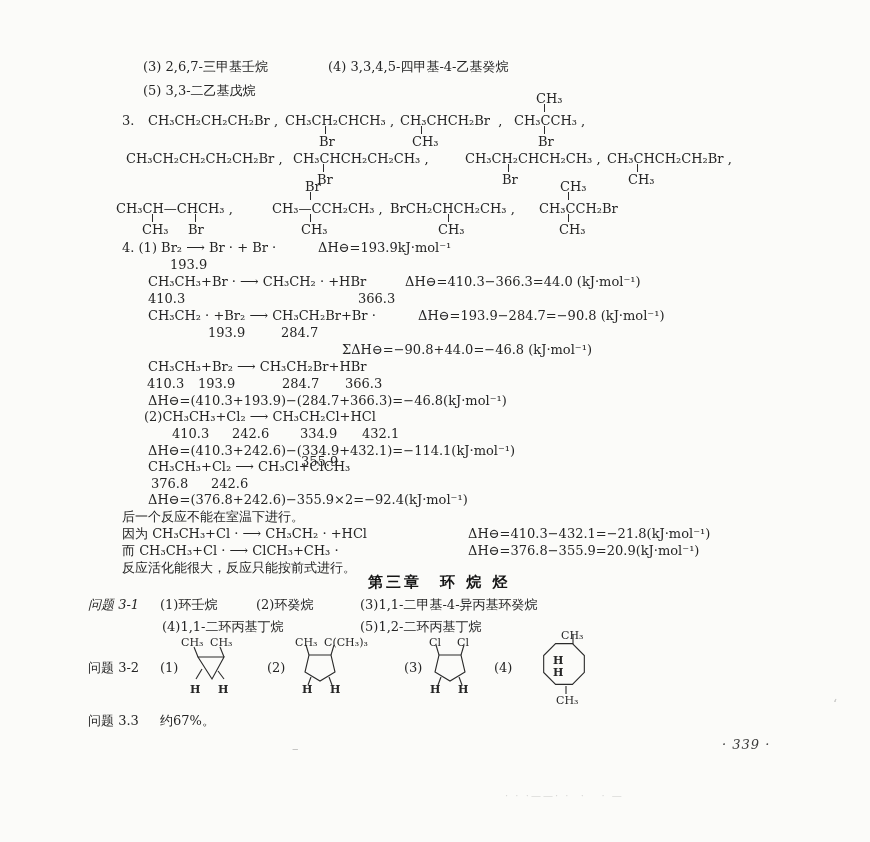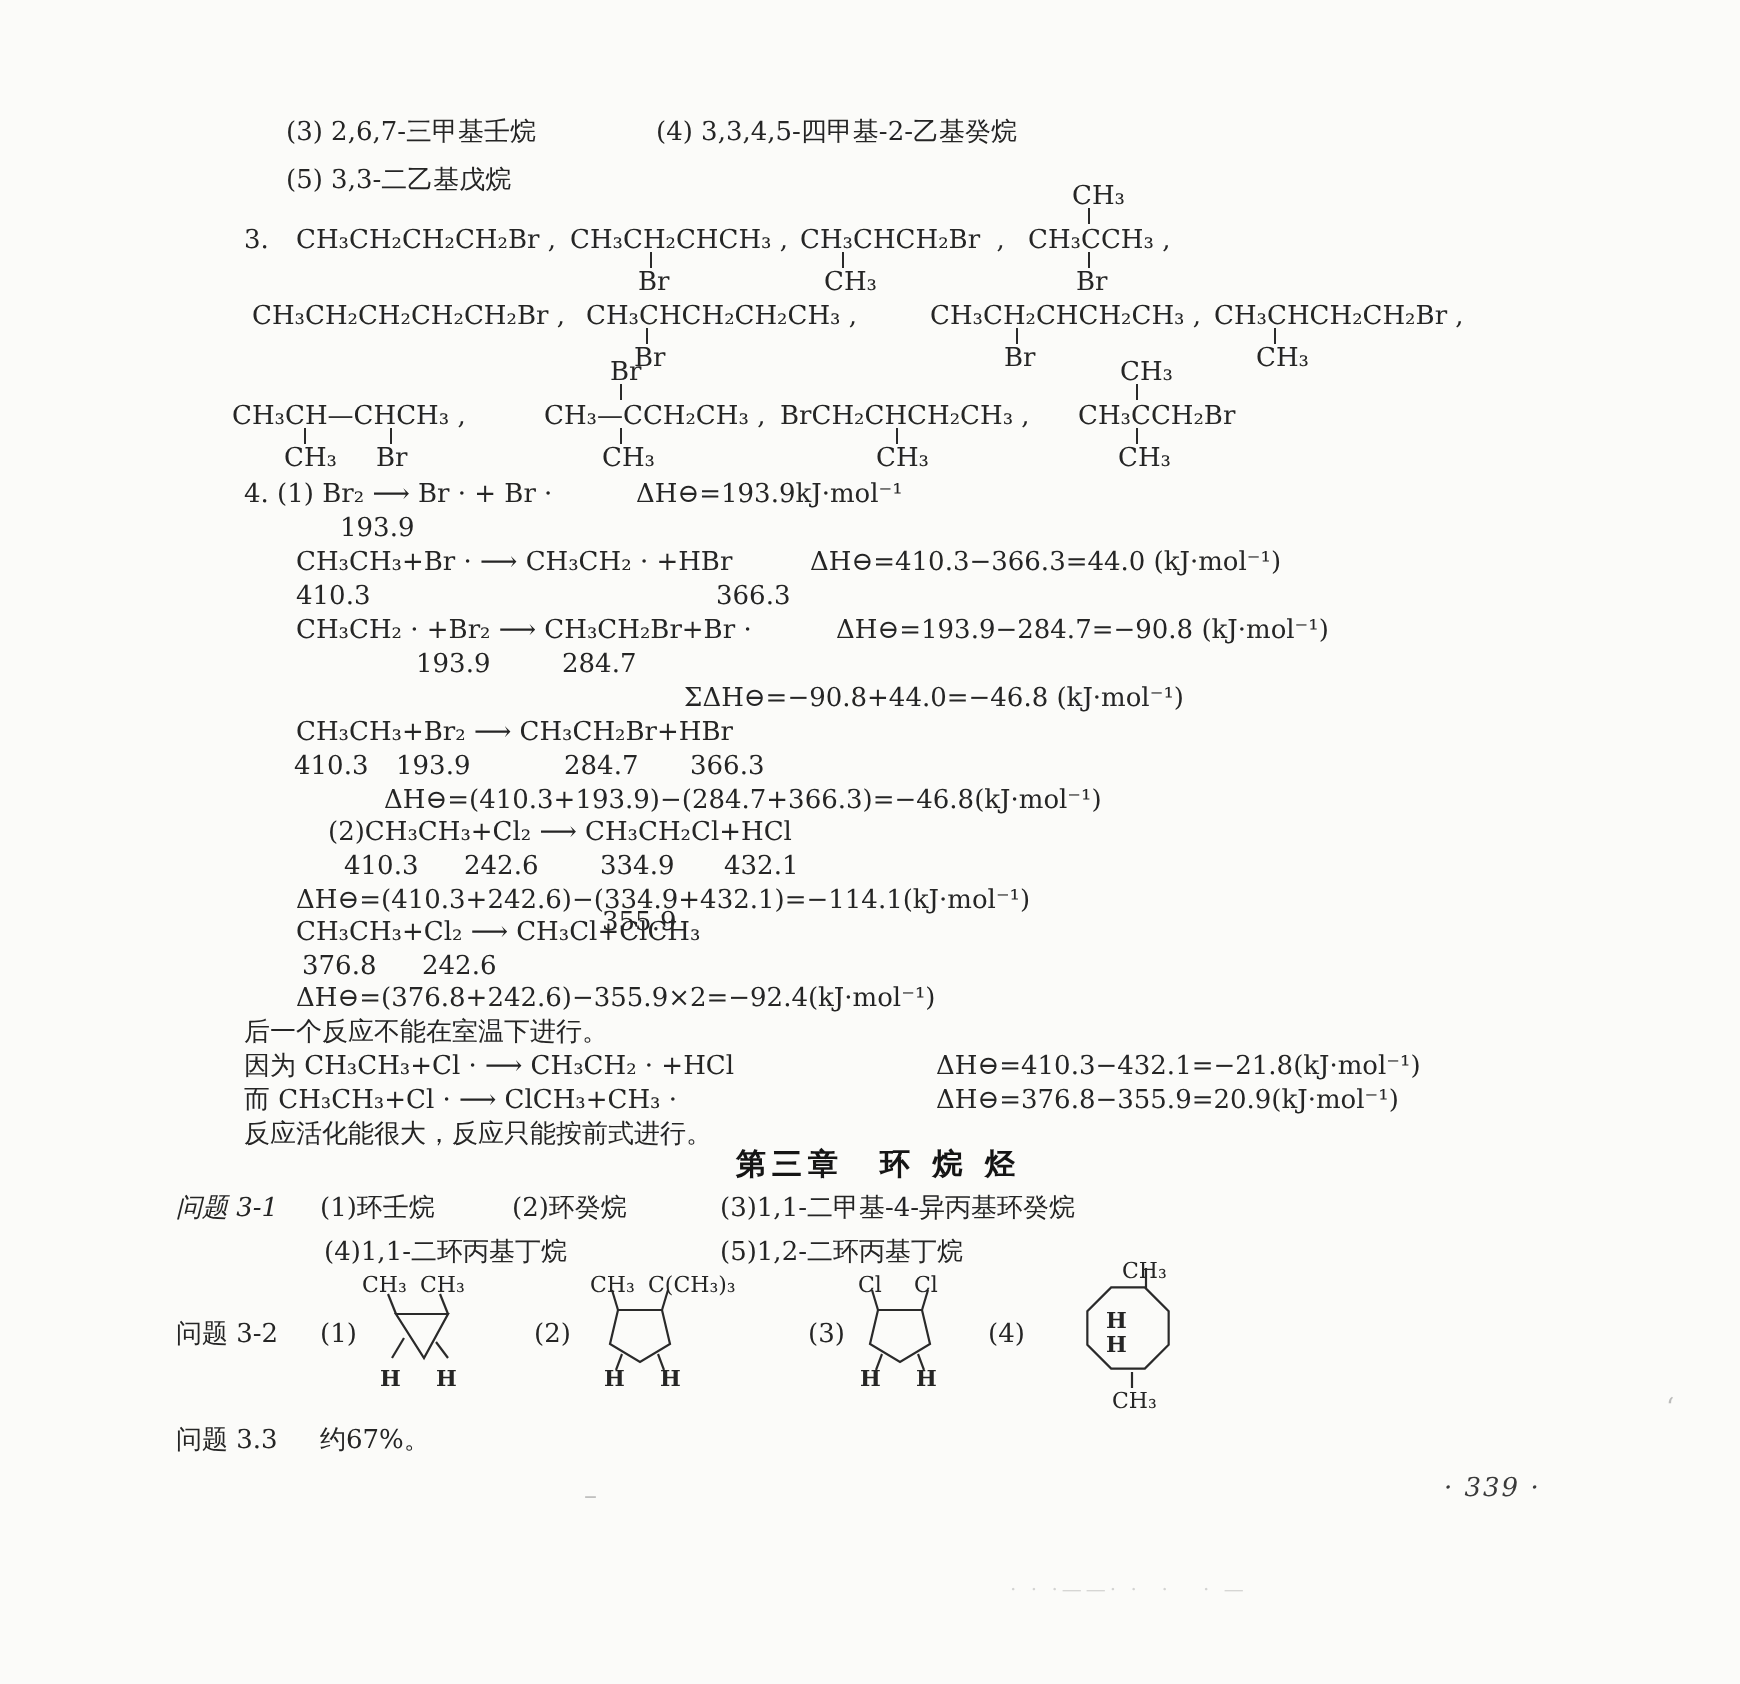--- a/index.html
+++ b/index.html
@@ -44,21 +44,21 @@
         <line x1="459" y1="677" x2="462" y2="685"></line>
       </g>
       <g>
         <polygon points="584.3253497152483,672.419035512032 572.419035512032,684.3253497152483 555.580964487968,684.3253497152483 543.6746502847517,672.419035512032 543.6746502847517,655.580964487968 555.580964487968,643.6746502847517 572.419035512032,643.6746502847517 584.3253497152483,655.580964487968"></polygon>
         <line x1="573" y1="644" x2="573" y2="634"></line>
         <line x1="566" y1="686" x2="566" y2="694"></line>
       </g>
     </svg>
   <div id="text-layer">
       <div class="txt" style="left: 143px; top: 60px;">(3) 2,6,7-三甲基壬烷</div>
-      <div class="txt" style="left: 328px; top: 60px;">(4) 3,3,4,5-四甲基-2-乙基癸烷</div>
+      <div class="txt" style="left: 328px; top: 60px;">(4) 3,3,4,5-四甲基-4-乙基癸烷</div>
       <div class="txt" style="left: 143px; top: 84px;">(5) 3,3-二乙基戊烷</div>
       <div class="txt" style="left: 122px; top: 114px;">3.</div>
       <div class="txt" style="left: 148px; top: 114px;">CH₃CH₂CH₂CH₂Br ,</div>
       <div class="txt" style="left: 285px; top: 114px;">CH₃CH₂CHCH₃ ,</div>
       <div class="bar" style="left: 325px; top: 126px;"></div>
       <div class="txt" style="left: 319px; top: 135px;">Br</div>
       <div class="txt" style="left: 400px; top: 114px;">CH₃CHCH₂Br  ,</div>
       <div class="bar" style="left: 421px; top: 126px;"></div>
       <div class="txt" style="left: 412px; top: 135px;">CH₃</div>
       <div class="txt" style="left: 536px; top: 92px;">CH₃</div>
@@ -104,22 +104,22 @@
       <div class="txt" style="left: 148px; top: 309px; text-align: center;">CH₃CH₂ · +Br₂ ⟶ CH₃CH₂Br+Br ·</div>
       <div class="txt" style="left: 418px; top: 309px;">ΔH⊖=193.9−284.7=−90.8 (kJ·mol⁻¹)</div>
       <div class="txt" style="left: 208px; top: 326px;">193.9</div>
       <div class="txt" style="left: 281px; top: 326px;">284.7</div>
       <div class="txt" style="left: 342px; top: 343px;">ΣΔH⊖=−90.8+44.0=−46.8 (kJ·mol⁻¹)</div>
       <div class="txt" style="left: 148px; top: 360px;">CH₃CH₃+Br₂ ⟶ CH₃CH₂Br+HBr</div>
       <div class="txt" style="left: 147px; top: 377px;">410.3</div>
       <div class="txt" style="left: 198px; top: 377px;">193.9</div>
       <div class="txt" style="left: 282px; top: 377px;">284.7</div>
       <div class="txt" style="left: 345px; top: 377px;">366.3</div>
-      <div class="txt" style="left: 148px; top: 394px; margin-left: 44px;">ΔH⊖=(410.3+193.9)−(284.7+366.3)=−46.8(kJ·mol⁻¹)</div>
-      <div class="txt" style="left: 164px; top: 410px; text-align: center;">(2)CH₃CH₃+Cl₂ ⟶ CH₃CH₂Cl+HCl</div>
+      <div class="txt" style="left: 148px; top: 394px;">ΔH⊖=(410.3+193.9)−(284.7+366.3)=−46.8(kJ·mol⁻¹)</div>
+      <div class="txt" style="left: 144px; top: 410px; text-align: center;">(2)CH₃CH₃+Cl₂ ⟶ CH₃CH₂Cl+HCl</div>
       <div class="txt" style="left: 172px; top: 427px;">410.3</div>
       <div class="txt" style="left: 232px; top: 427px;">242.6</div>
       <div class="txt" style="left: 300px; top: 427px;">334.9</div>
       <div class="txt" style="left: 362px; top: 427px;">432.1</div>
       <div class="txt" style="left: 148px; top: 444px;">ΔH⊖=(410.3+242.6)−(334.9+432.1)=−114.1(kJ·mol⁻¹)</div>
       <div class="txt" style="left: 148px; top: 460px;">CH₃CH₃+Cl₂ ⟶ CH₃Cl+ClCH₃</div>
       <div class="txt" style="left: 151px; top: 477px;">376.8</div>
       <div class="txt" style="left: 211px; top: 477px;">242.6</div>
       <div class="txt" style="left: 301px; top: 455px;">355.9</div>
       <div class="txt" style="left: 148px; top: 493px;">ΔH⊖=(376.8+242.6)−355.9×2=−92.4(kJ·mol⁻¹)</div>

